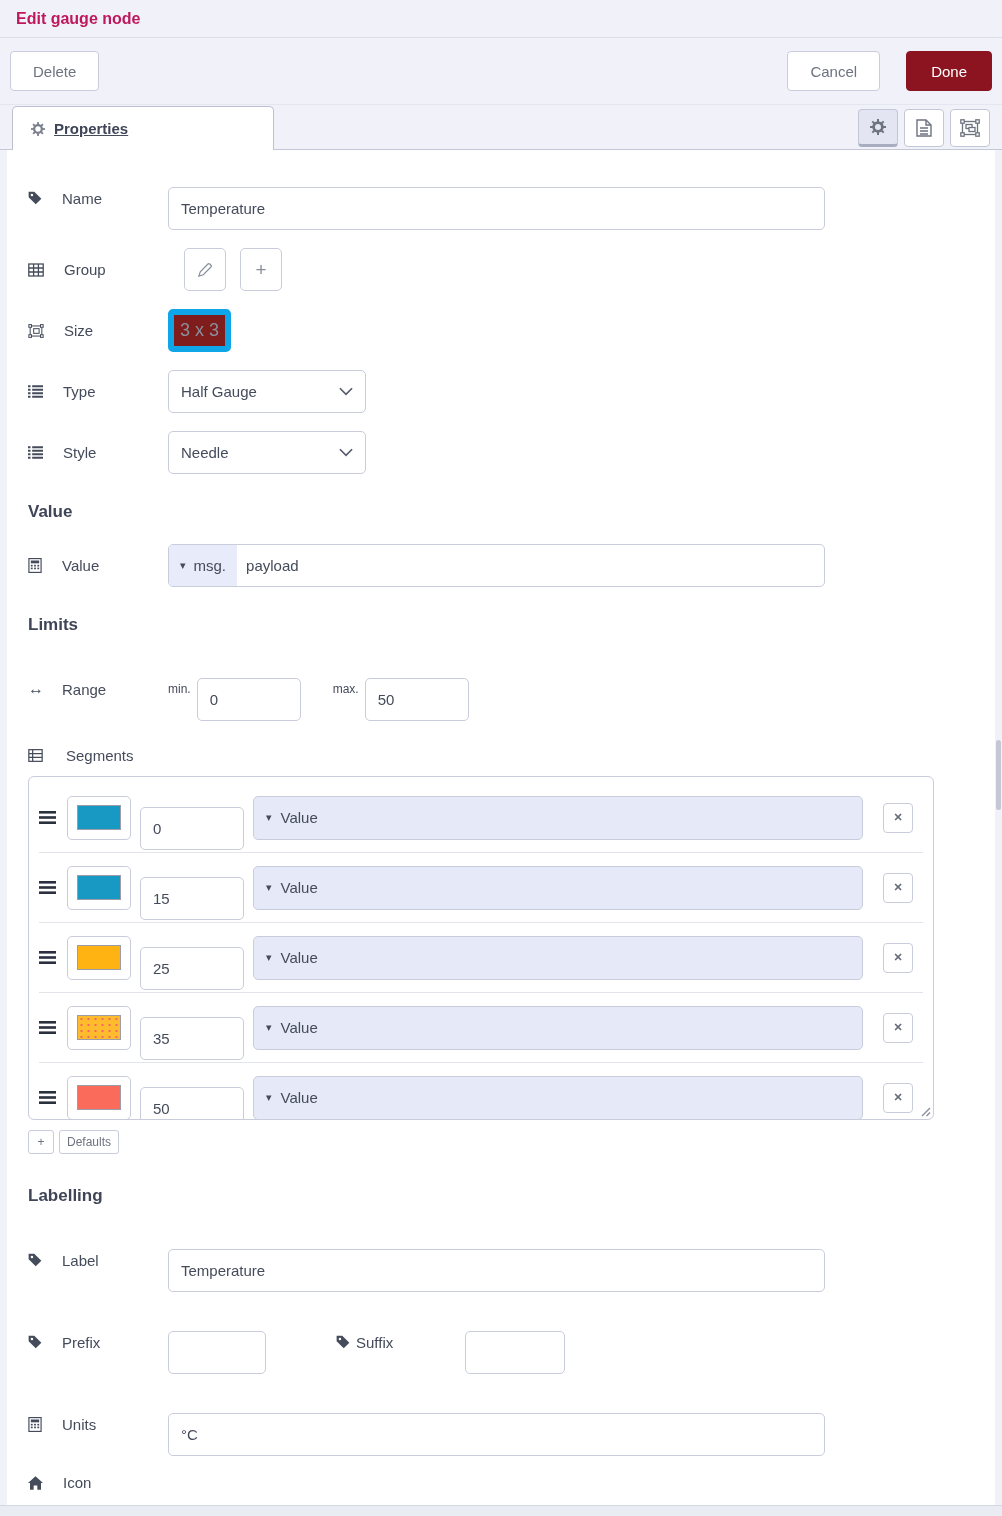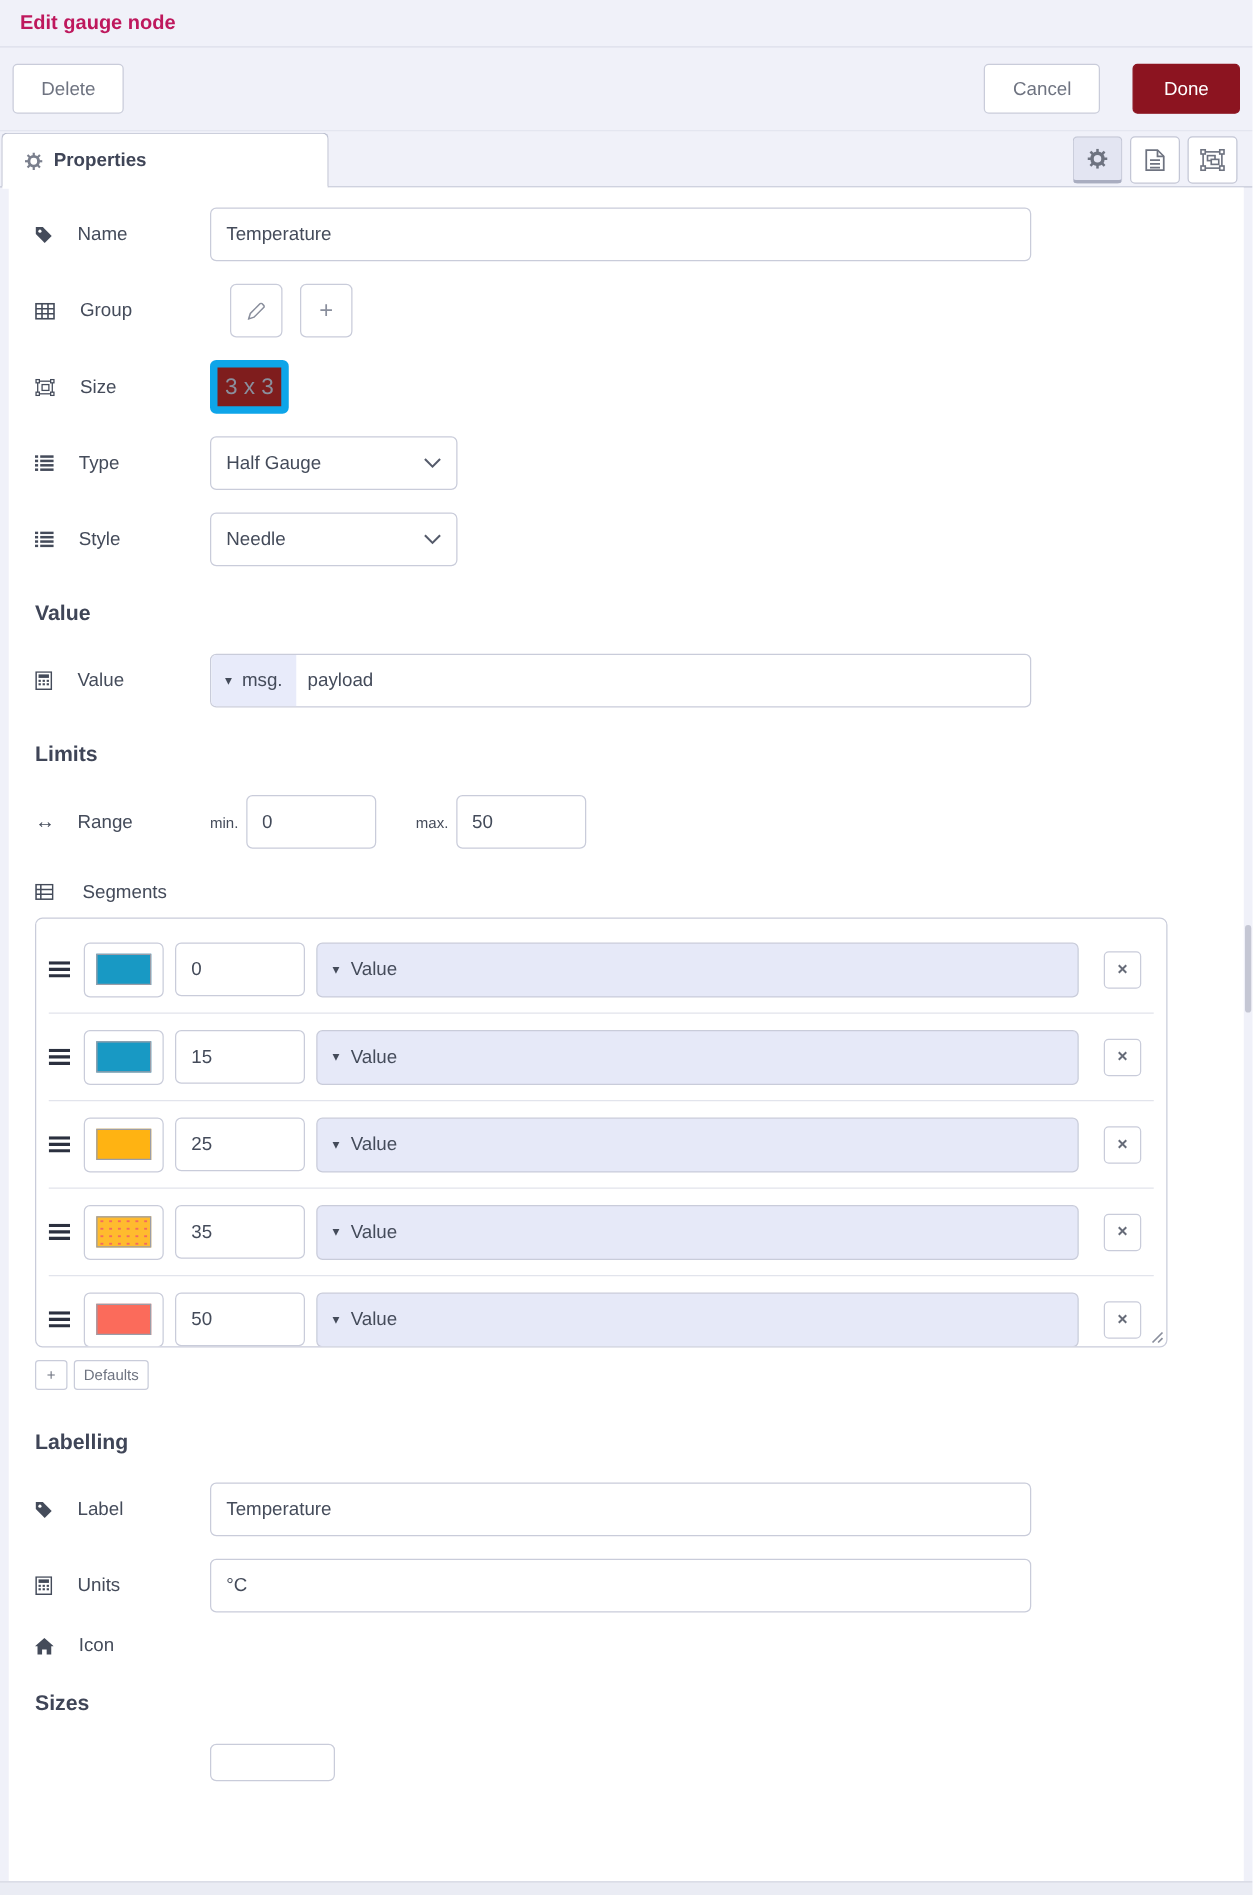--- a/index.html
+++ b/index.html
@@ -18,21 +18,21 @@
   .dlg-title { font-size:16px; font-weight:bold; color:#be185d; }
   .btn-bar { height:67px; display:flex; align-items:center; padding:0 10px; border-bottom:1px solid #e4e6f0; }
   .btn {
     font-family:"Liberation Sans",sans-serif;
     font-size:15px; background:#fff; color:#6e7380;
     border:1px solid #c9ccda; border-radius:4px;
     height:40px; padding:0 22px; cursor:pointer;
   }
   .btn-red { background:#8C1420; border-color:#8C1420; color:#fff; margin-left:26px; padding:0 24px; }
   .spacer { flex:1; }
-  .tab-bar { height:45px; position:relative; padding-left:1px; display:flex; align-items:flex-end; }
+  .tab-bar { height:45px; position:relative; padding-left:12px; display:flex; align-items:flex-end;text-decoration:underline; }
   .tab-bar::after { content:""; position:absolute; left:0; right:0; bottom:0; height:1px; background:#c4c7d6; }
   .tab {
     position:relative; z-index:2; width:262px; height:44px;
     background:#fff; border:1px solid #bcc0d0; border-bottom:none;
     border-radius:5px 5px 0 0; display:flex; align-items:center; gap:9px;
     padding-left:18px; cursor:pointer;
   }
   .tab::after { content:""; position:absolute; left:0; right:0; bottom:-1px; height:2px; background:#fff; }
   .tab-label { font-size:15px; font-weight:bold; color:#3f4557; }
   .tab-icon-group { position:absolute; right:12px; bottom:3px; display:flex; gap:6px; }
@@ -43,21 +43,21 @@
   .icon-btn.active { background:#e3e5f2; border-bottom:3px solid #a9adc0; }
   
   .panel {
     position:absolute; top:150px; left:7px; width:988px; bottom:11px;
     background:#fff; padding-top:16px; overflow:hidden;
   }
   .form-row { display:flex; align-items:center; margin:0 0 18px 21px; }
   .f-label { width:140px; display:flex; align-items:center; gap:20px; font-size:15px; color:#444b5a; flex:none; }
   .txt {
     font-family:"Liberation Sans",sans-serif; font-size:15px; color:#444b5a;
-    height:43px; border:1px solid #c9ccda; border-radius:5px; padding:0 12px; background:#fff; outline:none;
+    height:43px; border:1px solid #c9ccda; border-radius:5px; padding:0 12px; background:#fff; outline:none;margin-top:21px;
   }
   .txt::placeholder { color:#a7abb8; }
   .w-main { width:657px; }
   .sel {
     height:43px; border:1px solid #c9ccda; border-radius:5px; background:#fff;
     display:flex; align-items:center; font-size:15px; padding:0 12px; cursor:pointer;
   }
   .sel .sel-text { flex:1; }
   .sq-btn {
     width:42px; height:43px; background:#fff; border:1px solid #c9ccda; border-radius:5px;
@@ -476,20 +476,42 @@
           <svg width="14" height="14" viewBox="0 0 22 22">
             <path d="M1 1h8.8L21 12.2 12.2 21 1 9.8z" fill="#444b5a"></path>
             <circle cx="6.2" cy="6.2" r="2" fill="#fff"></circle>
           </svg>
         </span>
       <span>Label</span>
     </div>
     <input class="txt w-main" value="Temperature" style="">
   </div>
 
+  <div class="form-row">
+    <div class="f-label">
+      <span>
+          <svg width="14" height="14" viewBox="0 0 22 22">
+            <path d="M1 1h8.8L21 12.2 12.2 21 1 9.8z" fill="#444b5a"></path>
+            <circle cx="6.2" cy="6.2" r="2" fill="#fff"></circle>
+          </svg>
+        </span>
+      <span>Prefix</span>
+    </div>
+    <input class="txt w-prefix" value="" style="">
+    <div class="inline-label">
+      <span>
+          <svg width="14" height="14" viewBox="0 0 22 22">
+            <path d="M1 1h8.8L21 12.2 12.2 21 1 9.8z" fill="#444b5a"></path>
+            <circle cx="6.2" cy="6.2" r="2" fill="#fff"></circle>
+          </svg>
+        </span>
+      <span>Suffix</span>
+    </div>
+    <input class="txt w-suffix" value="" style="">
+  </div>
 
   <div class="form-row">
     <div class="f-label">
       <span>
           <svg width="14" height="15" viewBox="0 0 16 18" fill="#444b5a">
             <rect x="0.7" y="0.7" width="14.6" height="16.6" fill="none" stroke="#444b5a" stroke-width="1.4"></rect>
             <rect x="3" y="3" width="10" height="3.4"></rect>
             <g>
               <rect x="3" y="8.2" width="2.2" height="2"></rect>
               <rect x="6.9" y="8.2" width="2.2" height="2"></rect>

